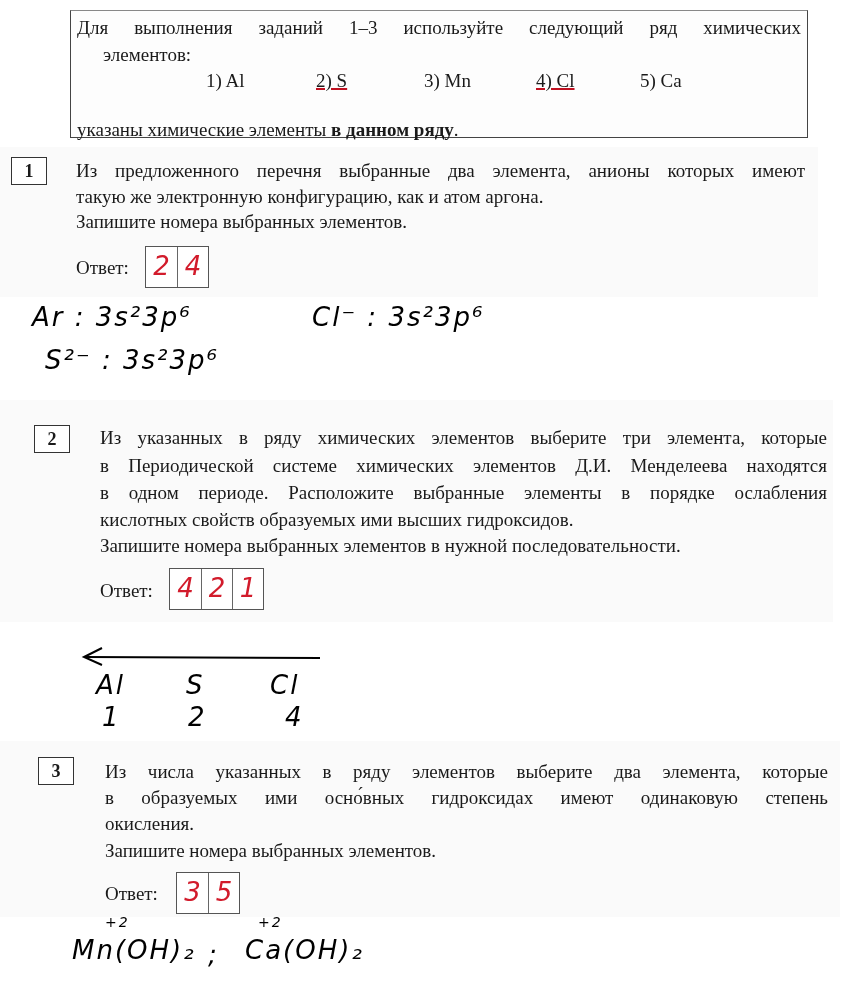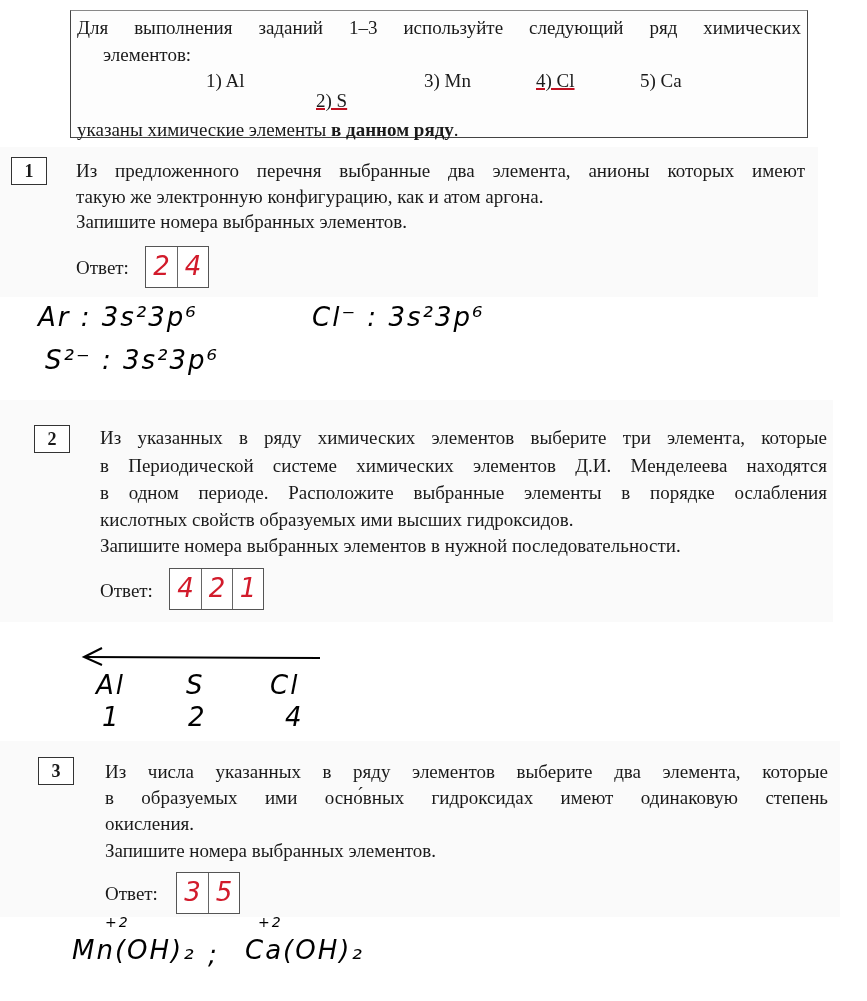--- a/index.html
+++ b/index.html
@@ -24,38 +24,38 @@
   .ul { text-decoration:underline; text-decoration-color:#c01020; text-decoration-thickness:2px; }
   b { font-weight:bold; }
 </style>
 </head>
 <body>
 
 <div class="intro-box">
   <div class="line justify" style="left:6px; top:6px; width:724px;">Для выполнения заданий 1–3 используйте следующий ряд химических</div>
   <div class="line" style="left:2px; top:33px;margin-left:30px;">элементов:</div>
   <div class="line" style="left:135px; top:59px;">1) Al</div>
-  <div class="line ul" style="left:245px; top:59px;margin-top:20px;">2) S</div>
+  <div class="line ul" style="left:245px; top:59px;">2) S</div>
   <div class="line" style="left:353px; top:59px;">3) Mn</div>
   <div class="line ul" style="left:465px; top:59px;">4) Cl</div>
   <div class="line" style="left:569px; top:59px;text-align:right;">5) Ca</div>
   <div class="line" style="left:6px; top:108px;"><span>указаны химические элементы </span><b>в данном ряду</b><span>.</span></div>
 </div>
 
 <div class="panel" style="left:0; top:147px; width:818px; height:150px;"></div>
 <div class="num-box" style="left:11px; top:157px;">1</div>
 <div class="line justify" style="left:76px; top:160px; width:729px;">Из предложенного перечня выбранные два элемента, анионы которых имеют</div>
 <div class="line" style="left:76px; top:186px;">такую же электронную конфигурацию, как и атом аргона.</div>
 <div class="line" style="left:76px; top:211px;">Запишите номера выбранных элементов.</div>
 <div class="answer-label" style="left:76px; top:257px;">Ответ:</div>
 <div class="answer-cells" style="left:145px; top:246px;">
   <div class="cell">2</div>
   <div class="cell">4</div>
 </div>
-<div class="hw" style="left:38px; top:302px;">Ar : 3s²3p⁶</div>
+<div class="hw" style="left:32px; top:302px;">Ar : 3s²3p⁶</div>
 <div class="hw" style="left:312px; top:302px;">Cl⁻ : 3s²3p⁶</div>
 <div class="hw" style="left:45px; top:345px;font-style:italic;">S²⁻ : 3s²3p⁶</div>
 
 <div class="panel" style="left:0; top:400px; width:833px; height:222px;"></div>
 <div class="num-box" style="left:34px; top:425px;">2</div>
 <div class="line justify" style="left:100px; top:427px; width:727px;">Из указанных в ряду химических элементов выберите три элемента, которые</div>
 <div class="line justify" style="left:100px; top:455px; width:727px;">в Периодической системе химических элементов Д.И. Менделеева находятся</div>
 <div class="line justify" style="left:100px; top:482px; width:727px;">в одном периоде. Расположите выбранные элементы в порядке ослабления</div>
 <div class="line" style="left:100px; top:509px;">кислотных свойств образуемых ими высших гидроксидов.</div>
 <div class="line" style="left:100px; top:535px;">Запишите номера выбранных элементов в нужной последовательности.</div>

